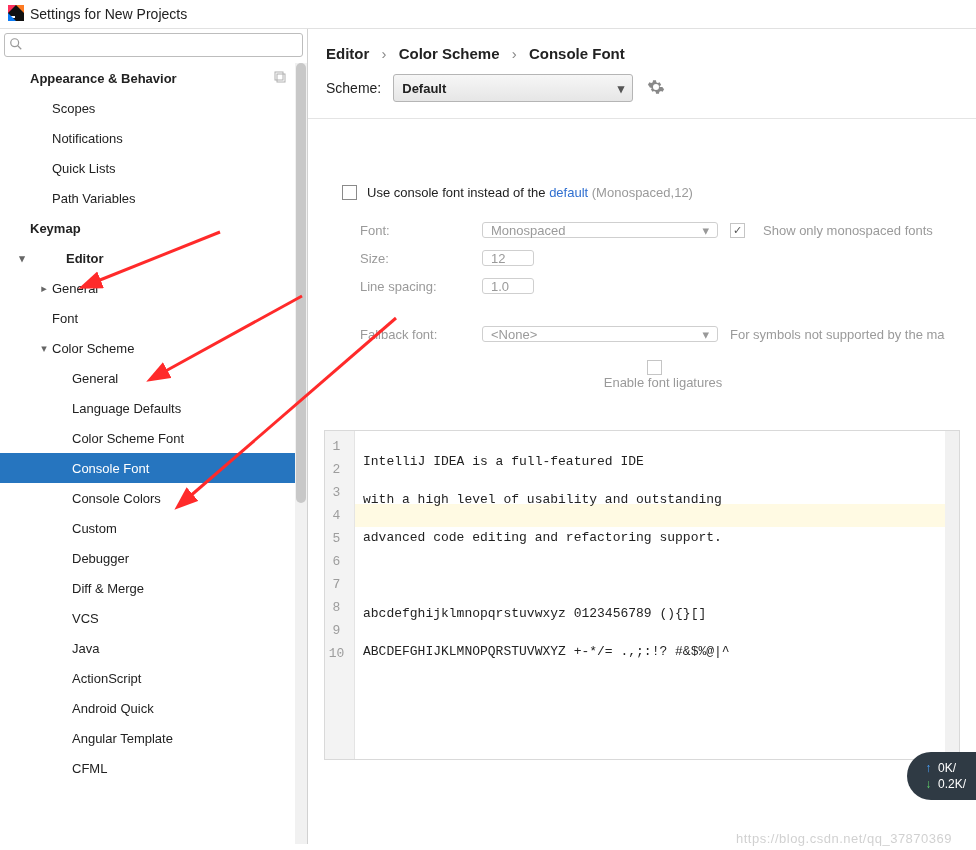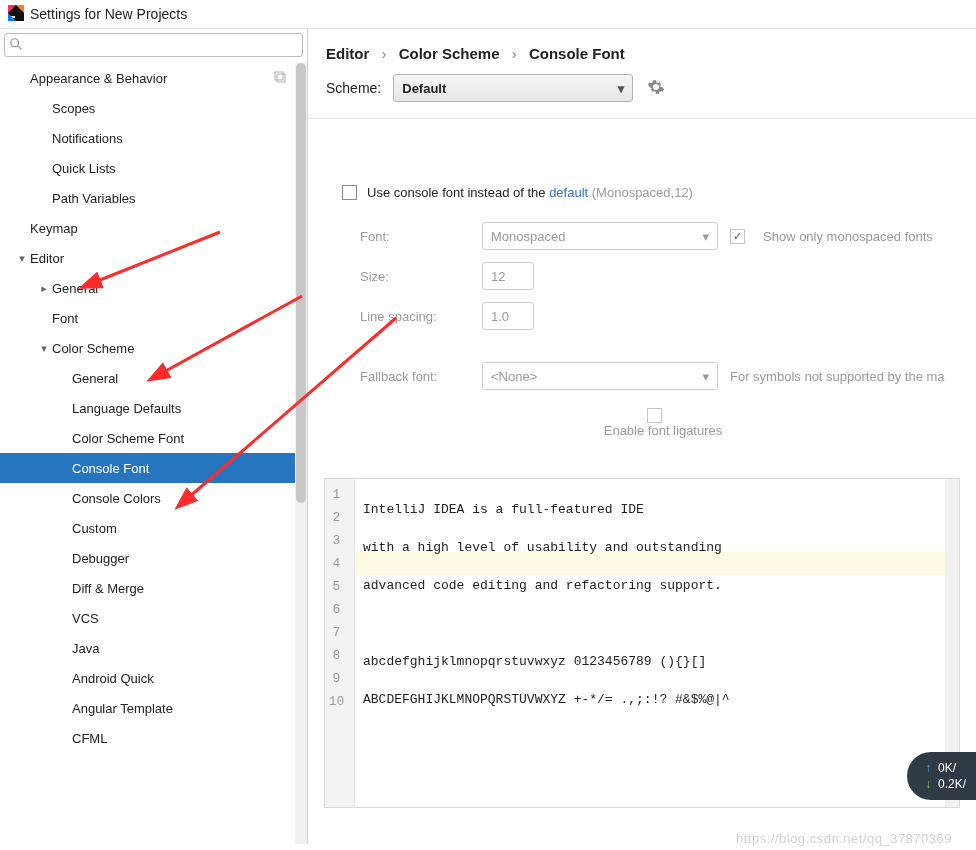--- a/index.html
+++ b/index.html
@@ -84,21 +84,21 @@
     height: 30px;
     padding-right: 20px;
     cursor: pointer;
   }
   .tree-item .chev {
     width: 16px;
     text-align: center;
     color: #666;
     font-size: 11px;
   }
-  .tree-item.bold { font-weight: 400; }
+  .tree-item.bold { font-weight: 700; gap: 36px; }
   .lvl0 { padding-left: 14px; }
   .lvl0b { padding-left: 30px; }
   .lvl1 { padding-left: 52px; }
   .lvl2 { padding-left: 72px; }
   .selected {
     background: #2675bf;
     color: #fff;
   }
   .copy-icon {
     margin-left: auto;
@@ -168,21 +168,21 @@
   .grid {
     display: grid;
     grid-template-columns: 110px 236px 1fr;
     row-gap: 12px;
     column-gap: 12px;
     align-items: center;
     margin-left: 18px;
   }
   .grid .glabel { color: #9a9a9a; }
   .field {
-    height: 28px;
+    height: 16px;
     border: 1px solid #cfcfcf;
     border-radius: 3px;
     background: #fff;
     display: flex;
     align-items: center;
     padding: 0 8px;
     color: #9a9a9a;
   }
   .field.small { width: 52px; }
   .field .chev-down { margin-left: auto; color: #999; }
@@ -369,20 +369,23 @@
           <span>Debugger</span>
         </div>
       <div class="tree-item lvl2">
           <span>Diff &amp; Merge</span>
         </div>
       <div class="tree-item lvl2">
           <span>VCS</span>
         </div>
       <div class="tree-item lvl2">
           <span>Java</span>
+        </div>
+      <div class="tree-item lvl2">
+          <span>ActionScript</span>
         </div>
       <div class="tree-item lvl2">
           <span>Android Quick</span>
         </div>
       <div class="tree-item lvl2">
           <span>Angular Template</span>
         </div>
       <div class="tree-item lvl2">
           <span>CFML</span>
         </div>

